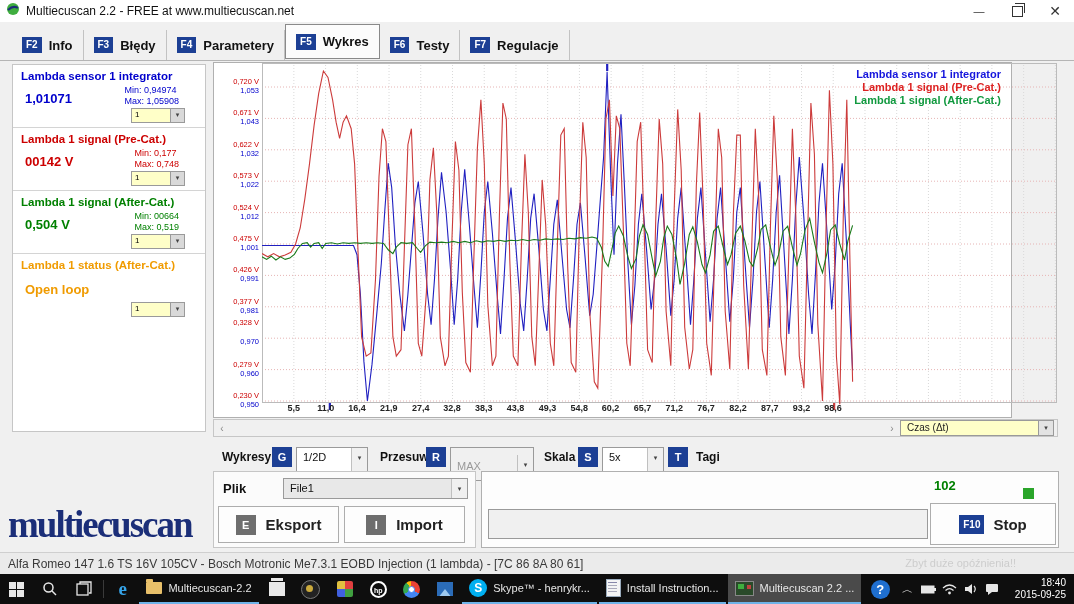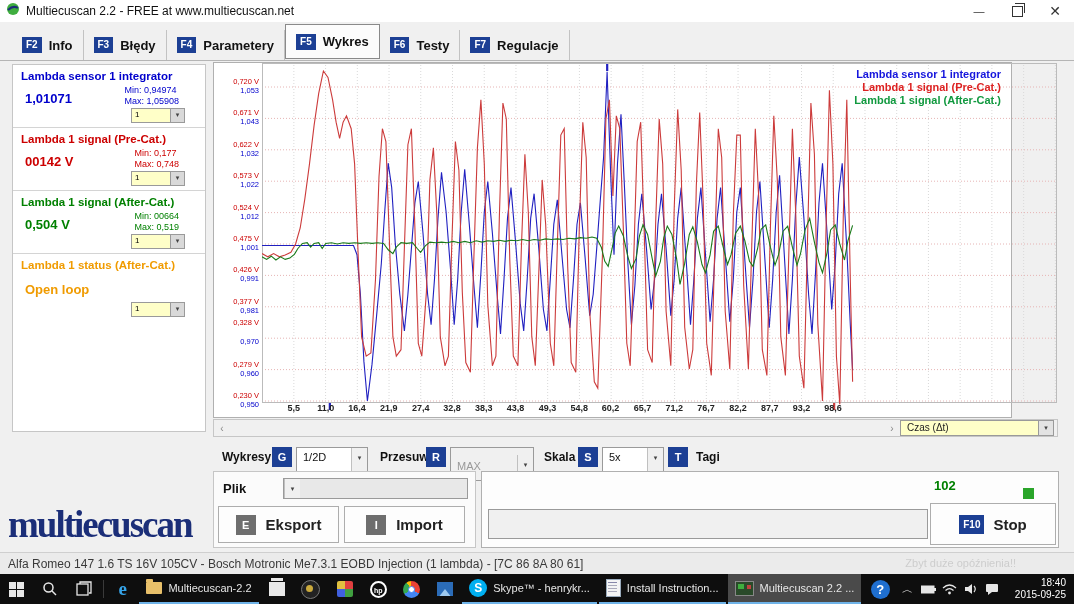--- a/index.html
+++ b/index.html
@@ -327,20 +327,21 @@
       <span class="combo-val">5x</span>
         <span class="combo-btn">▾</span>
     </div>
     <span class="ctl-key" style="left:455px;">T</span>
     <span class="ctl-label" style="left:483px;">Tagi</span>
   </div>
 
   <div class="filebox">
     <span class="plik-label">Plik</span>
     <div class="file-combo">
+      <span class="combo-val">File1</span>
         <span class="combo-btn">▾</span>
     </div>
     <div class="btn" style="left:4px;top:34px;width:119px;">
       <span class="gkey">E</span>
       <span class="btn-label">Eksport</span>
     </div>
     <div class="btn" style="left:130px;top:34px;width:119px;">
       <span class="gkey">I</span>
       <span class="btn-label">Import</span>
     </div>

